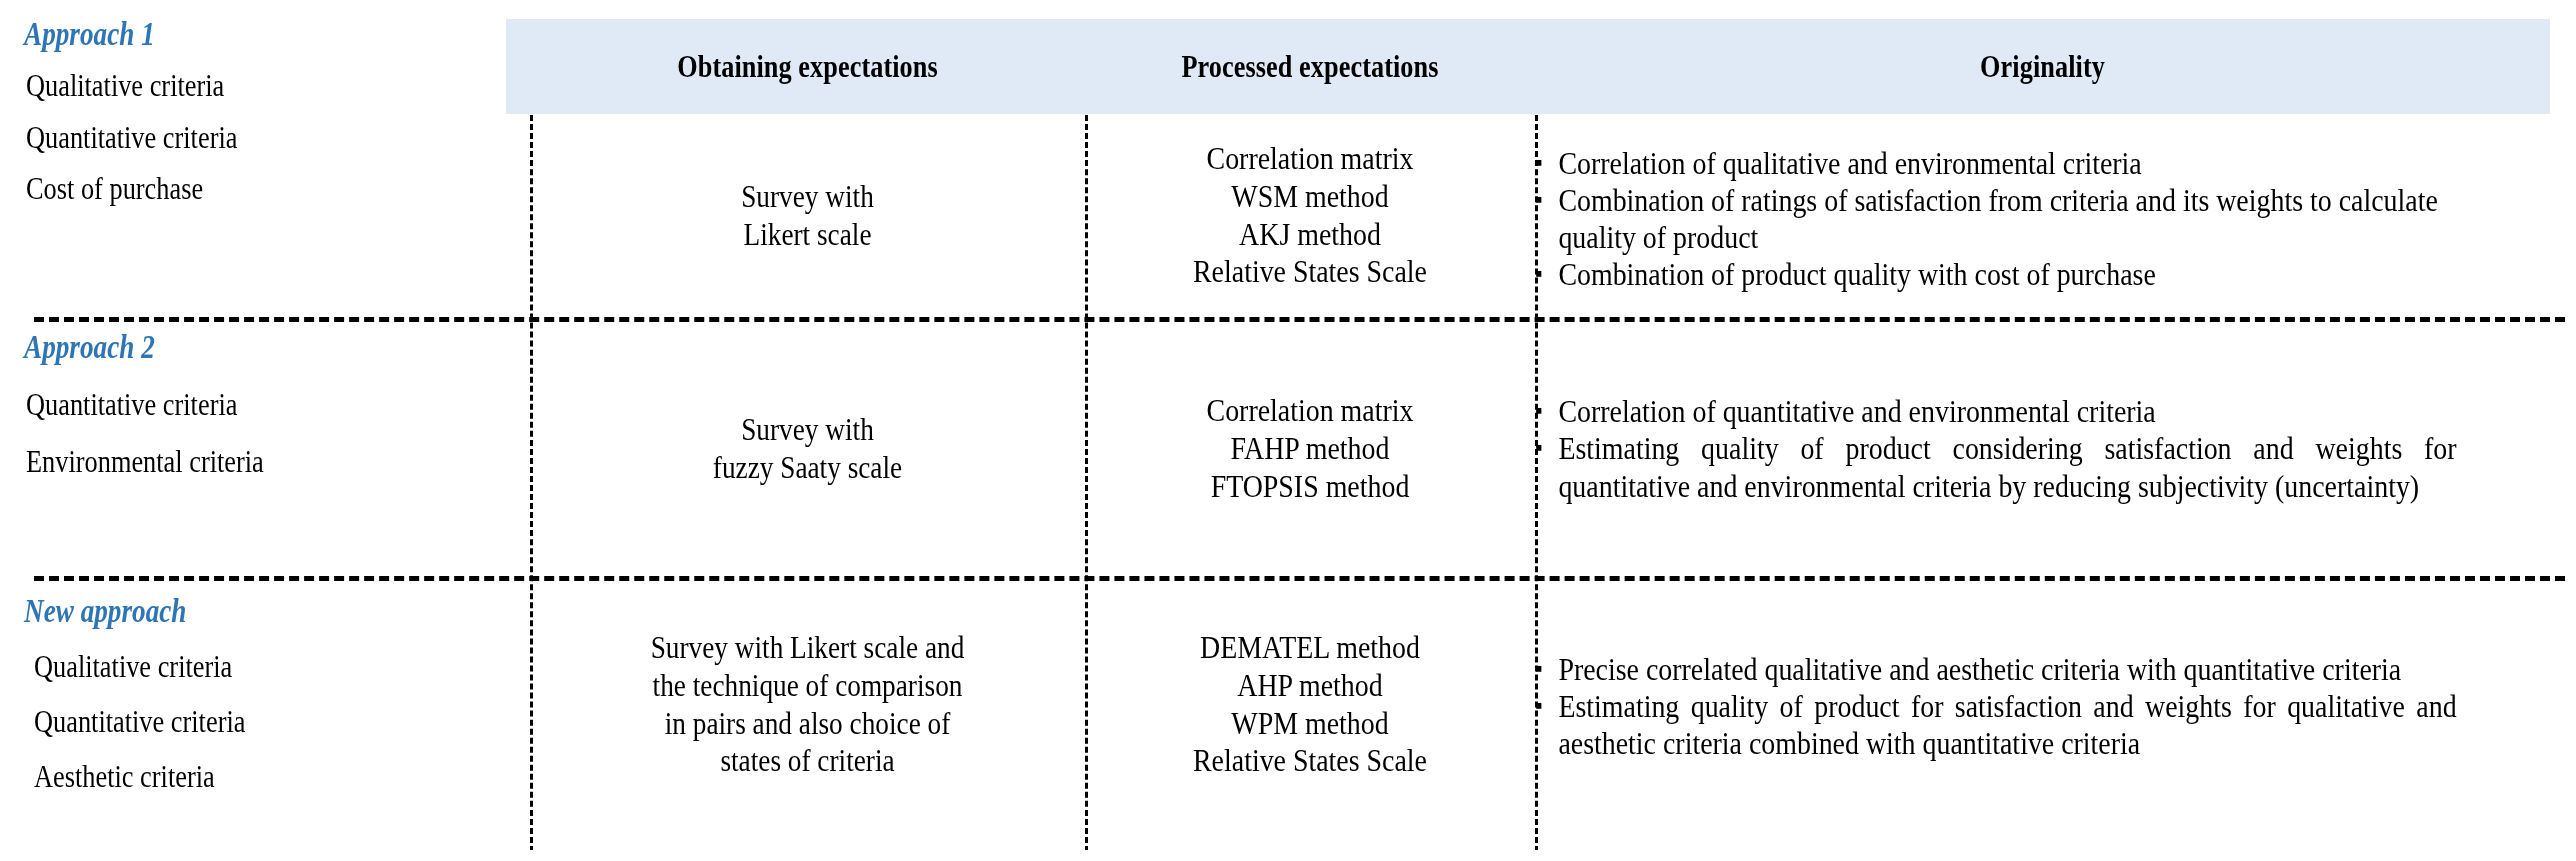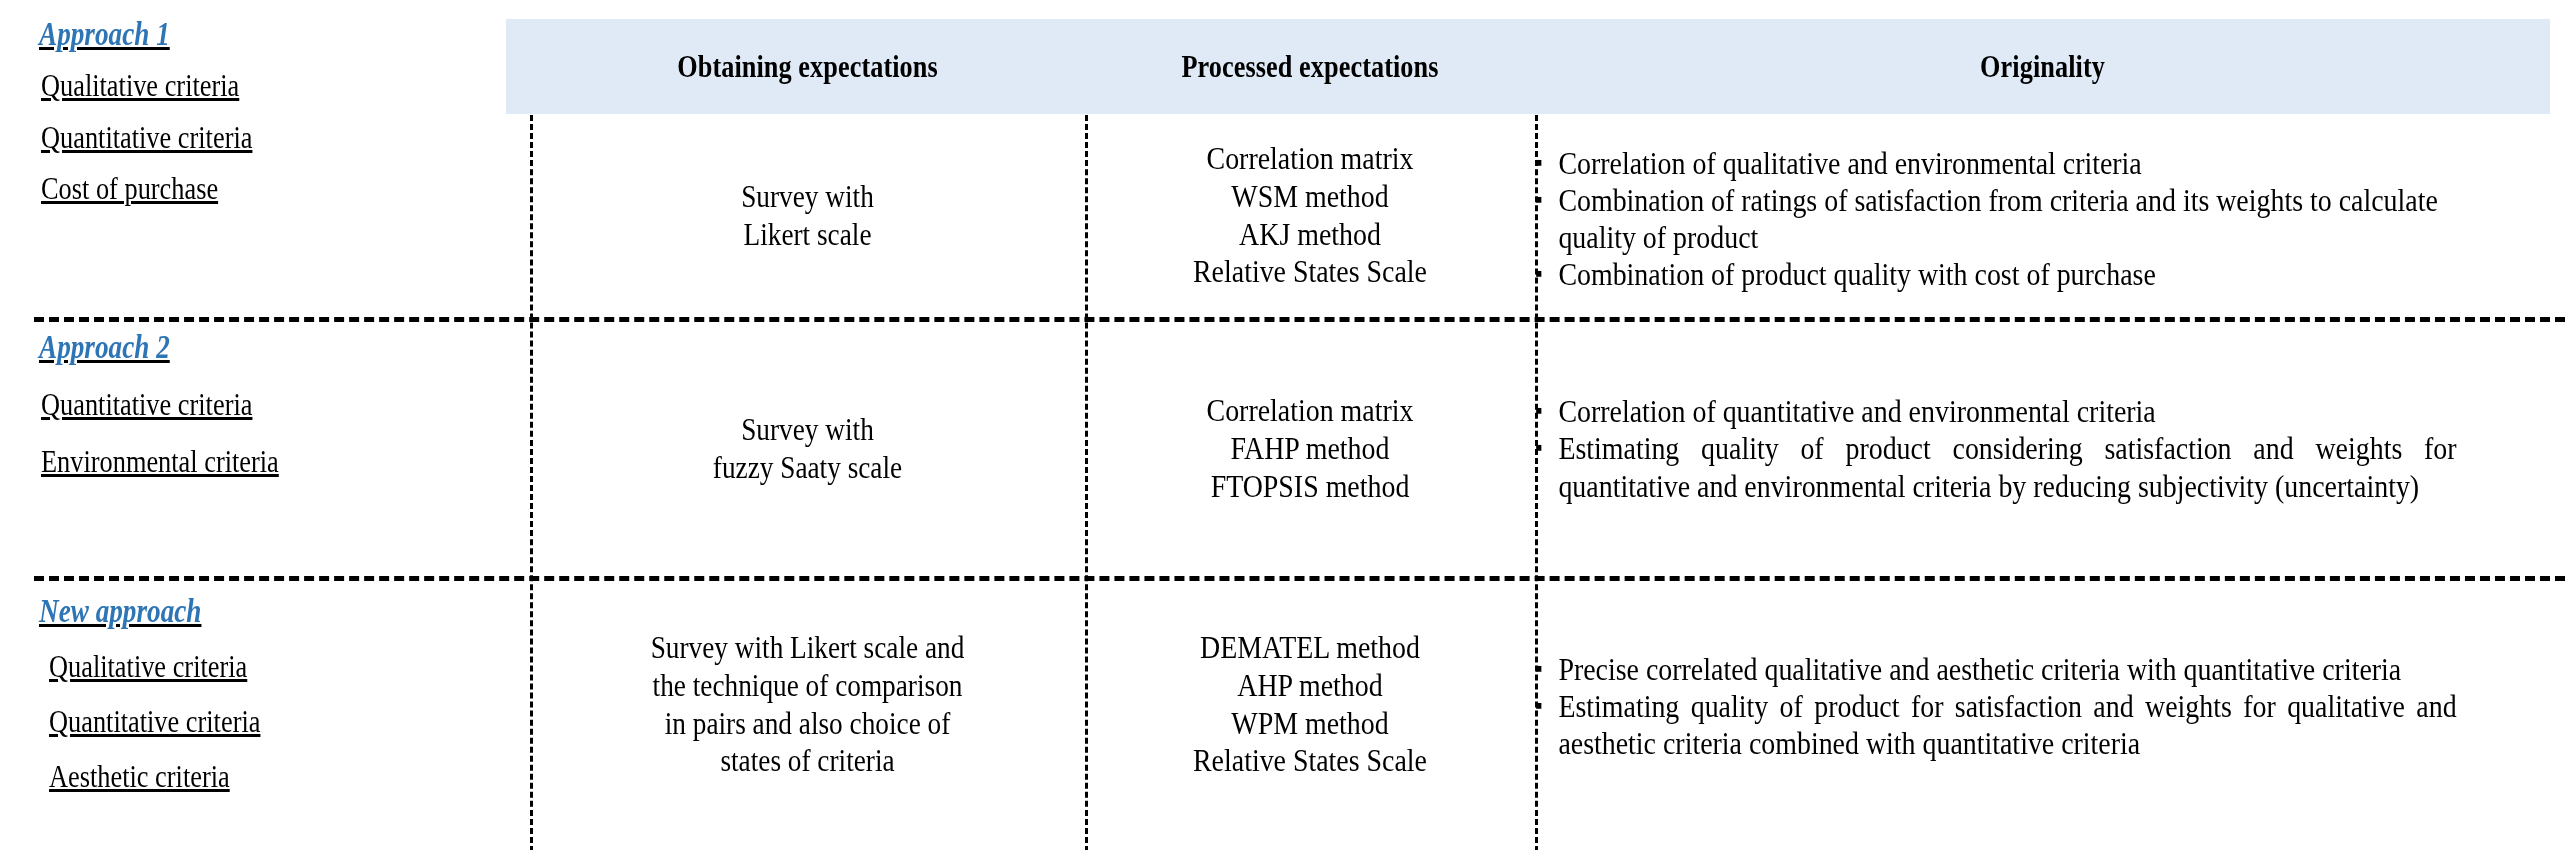--- a/index.html
+++ b/index.html
@@ -71,24 +71,23 @@
 
   
   .row { position: absolute; left: 0; width: 2576px; }
   .row-1 { top: 115px; height: 201px; }
   .row-2 { top: 322px; height: 254px; padding-left: 36px; }
   .row-3 { top: 581px; height: 281px; }
 
   
   .col-approach {
     position: absolute;
-    left: 15px;
+    left: 0;
     width: 524px;
     top: 0;
-    text-decoration: underline;
   }
   .approach-title {
     color: #2e75b6;
     font-style: italic;
     font-weight: bold;
     font-size: 34px;
     transform: scaleX(0.8);
     transform-origin: left center;
     white-space: nowrap;
   }

